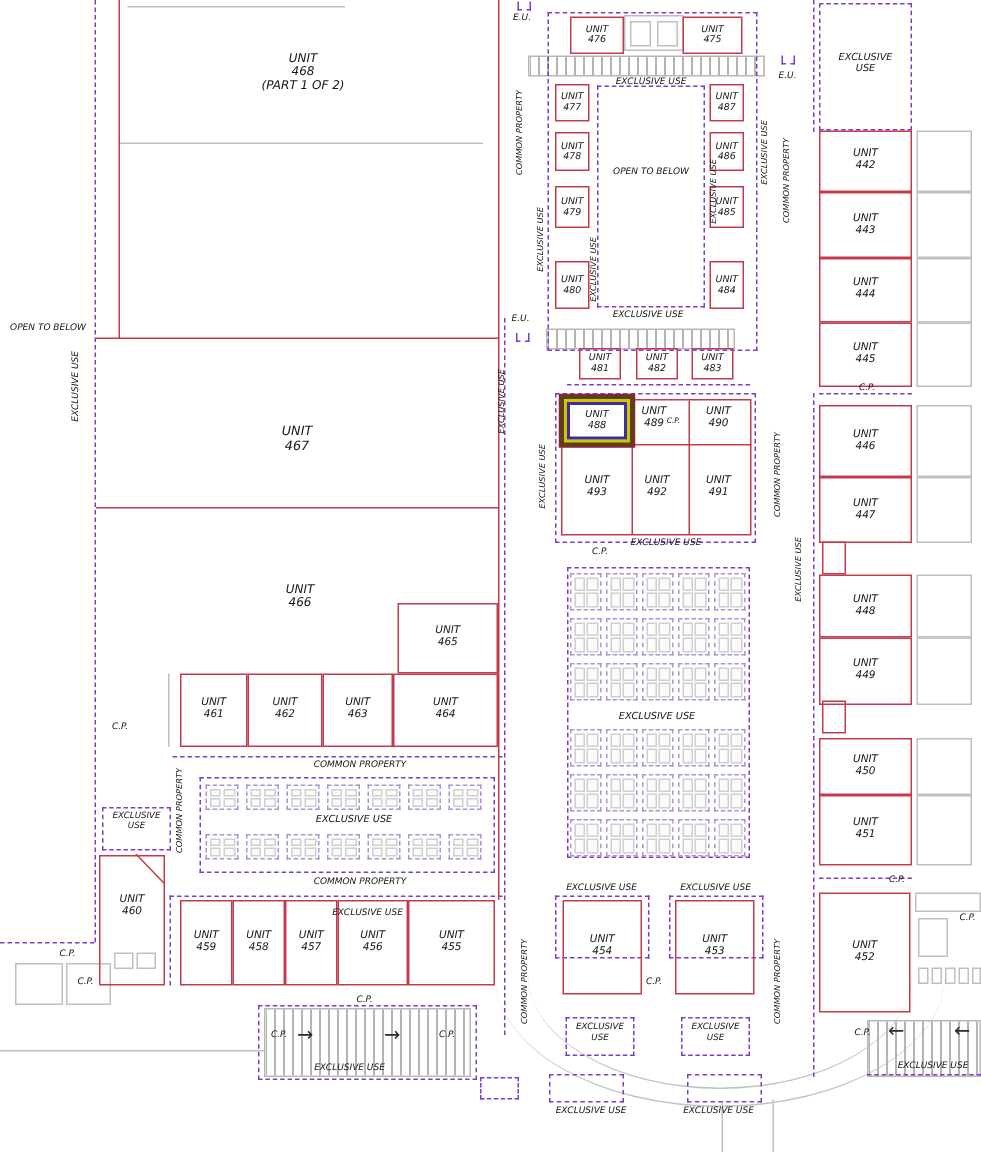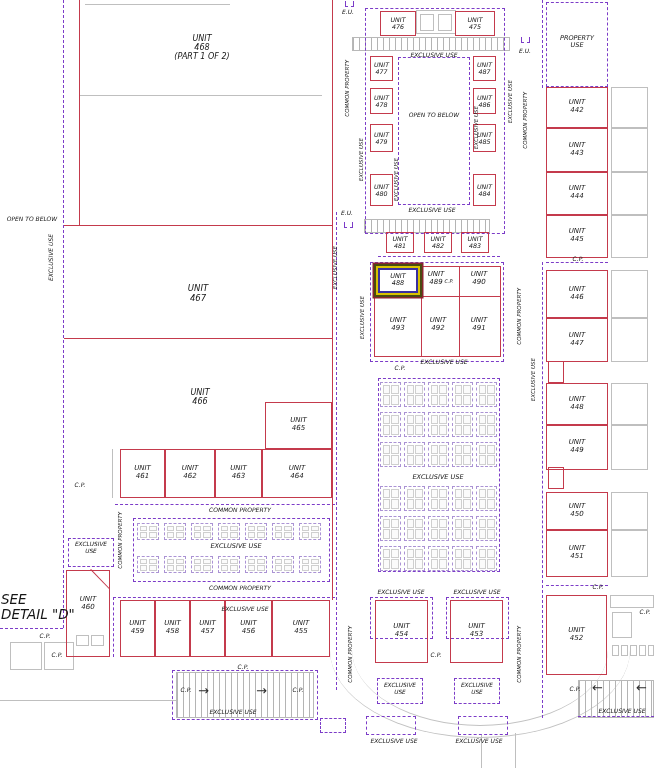--- a/index.html
+++ b/index.html
@@ -502,21 +502,21 @@
 491</div>
     <div class="t" style="left: 88px; top: 596px; font-size: 7px; z-index: 4;">UNIT
 460</div>
     <div class="t" style="left: 348px; top: 9px; font-size: 6px; z-index: 4;">E.U.</div>
     <div class="t" style="left: 525px; top: 48px; font-size: 6px; z-index: 4;">E.U.</div>
     <div class="t" style="left: 347px; top: 210px; font-size: 6px; z-index: 4;">E.U.</div>
     <div class="t" style="left: 434px; top: 52px; font-size: 6px; z-index: 4;">EXCLUSIVE USE</div>
     <div class="t" style="left: 432px; top: 207px; font-size: 6px; z-index: 4;">EXCLUSIVE USE</div>
     <div class="t" style="left: 434px; top: 112px; font-size: 6px; z-index: 4;">OPEN TO BELOW</div>
     <div class="t" style="left: 32px; top: 216px; font-size: 6px; z-index: 4;">OPEN TO BELOW</div>
-    <div class="t" style="left: 577px; top: 35px; font-size: 6.5px; z-index: 4;">PROPERTY
+    <div class="t" style="left: 577px; top: 35px; font-size: 6.5px; z-index: 4;">EXCLUSIVE
 USE</div>
     <div class="t" style="left: 444px; top: 359px; font-size: 6px; z-index: 4;">EXCLUSIVE USE</div>
     <div class="t" style="left: 438px; top: 474px; font-size: 6.5px; z-index: 4;">EXCLUSIVE USE</div>
     <div class="t" style="left: 236px; top: 543px; font-size: 6.5px; z-index: 4;">EXCLUSIVE USE</div>
     <div class="t" style="left: 91px; top: 541px; font-size: 5.8px; z-index: 4;">EXCLUSIVE
 USE</div>
     <div class="t" style="left: 240px; top: 507px; font-size: 6px; z-index: 4;">COMMON PROPERTY</div>
     <div class="t" style="left: 240px; top: 585px; font-size: 6px; z-index: 4;">COMMON PROPERTY</div>
     <div class="t" style="left: 245px; top: 606px; font-size: 6px; z-index: 4;">EXCLUSIVE USE</div>
     <div class="t" style="left: 401px; top: 589px; font-size: 6px; z-index: 4;">EXCLUSIVE USE</div>
@@ -535,22 +535,20 @@
     <div class="t" style="left: 80px; top: 482px; font-size: 6px; z-index: 4;">C.P.</div>
     <div class="t" style="left: 436px; top: 652px; font-size: 6px; z-index: 4;">C.P.</div>
     <div class="t" style="left: 400px; top: 365px; font-size: 6px; z-index: 4;">C.P.</div>
     <div class="t" style="left: 243px; top: 664px; font-size: 6px; z-index: 4;">C.P.</div>
     <div class="t" style="left: 186px; top: 687px; font-size: 6px; z-index: 4;">C.P.</div>
     <div class="t" style="left: 298px; top: 687px; font-size: 6px; z-index: 4;">C.P.</div>
     <div class="t" style="left: 575px; top: 686px; font-size: 6px; z-index: 4;">C.P.</div>
     <div class="t" style="left: 645px; top: 609px; font-size: 6px; z-index: 4;">C.P.</div>
     <div class="t" style="left: 45px; top: 633px; font-size: 6px; z-index: 4;">C.P.</div>
     <div class="t" style="left: 57px; top: 652px; font-size: 6px; z-index: 4;">C.P.</div>
-    <div class="t left" style="left: 1px; top: 592px; font-size: 13.5px; z-index: 4;">SEE
-DETAIL "D"</div>
     <div class="t rot" style="left: 48px; top: 234px; font-size: 6px; z-index: 4;">EXCLUSIVE USE</div>
     <div class="t rot" style="left: 345px; top: 60px; font-size: 5.5px; z-index: 4;">COMMON PROPERTY</div>
     <div class="t rot" style="left: 359px; top: 138px; font-size: 5.5px; z-index: 4;">EXCLUSIVE USE</div>
     <div class="t rot" style="left: 394px; top: 158px; font-size: 5.5px; z-index: 4;">EXCLUSIVE USE</div>
     <div class="t rot" style="left: 474px; top: 106px; font-size: 5.5px; z-index: 4;">EXCLUSIVE USE</div>
     <div class="t rot" style="left: 508px; top: 80px; font-size: 5.5px; z-index: 4;">EXCLUSIVE USE</div>
     <div class="t rot" style="left: 523px; top: 92px; font-size: 5.5px; z-index: 4;">COMMON PROPERTY</div>
     <div class="t rot" style="left: 333px; top: 246px; font-size: 5.5px; z-index: 4;">EXCLUSIVE USE</div>
     <div class="t rot" style="left: 360px; top: 296px; font-size: 5.5px; z-index: 4;">EXCLUSIVE USE</div>
     <div class="t rot" style="left: 517px; top: 288px; font-size: 5.5px; z-index: 4;">COMMON PROPERTY</div>

